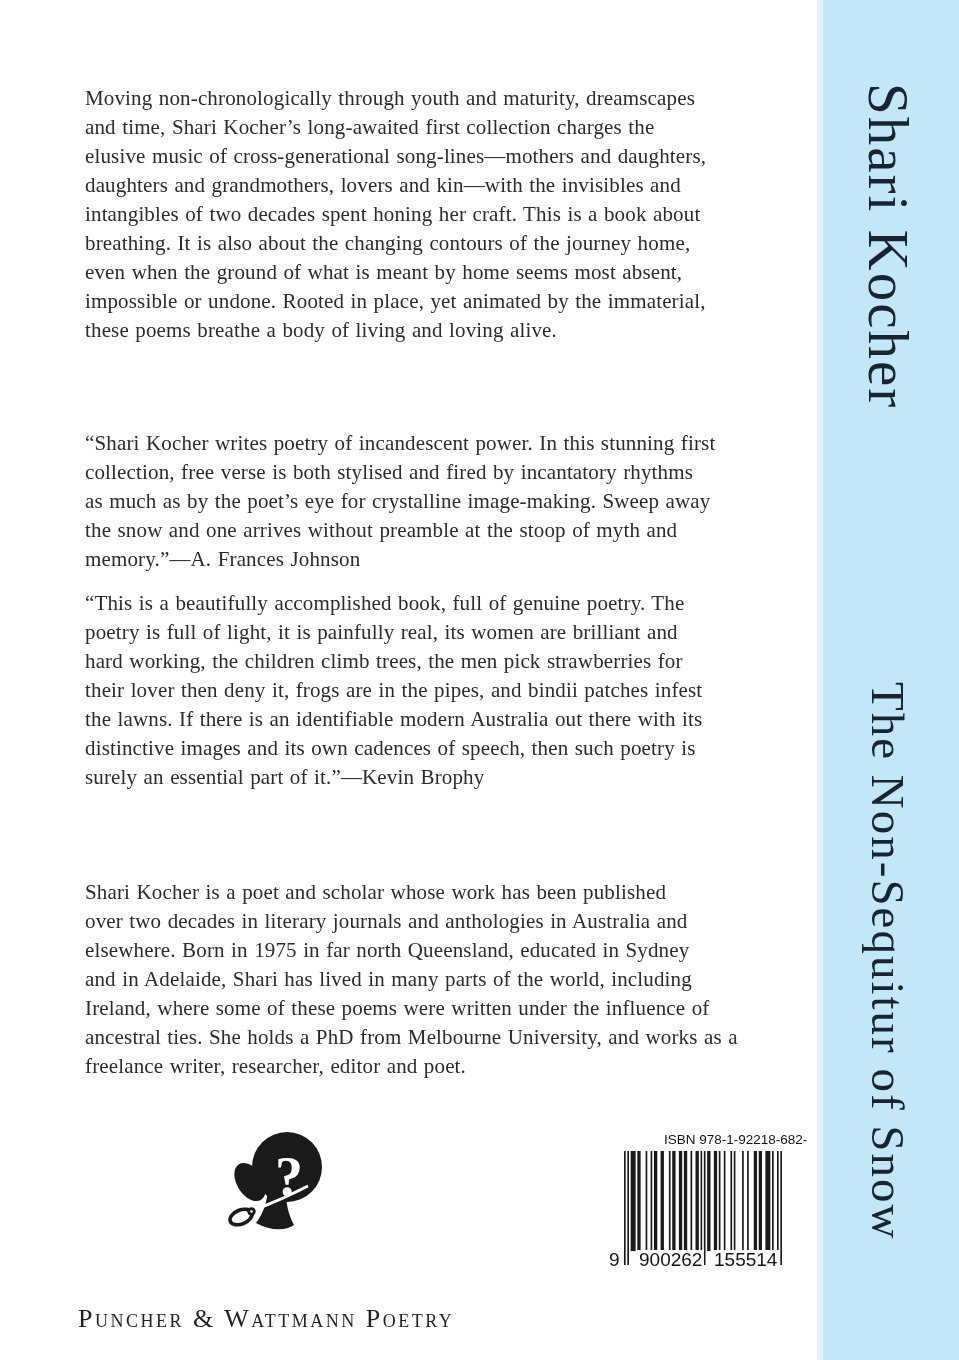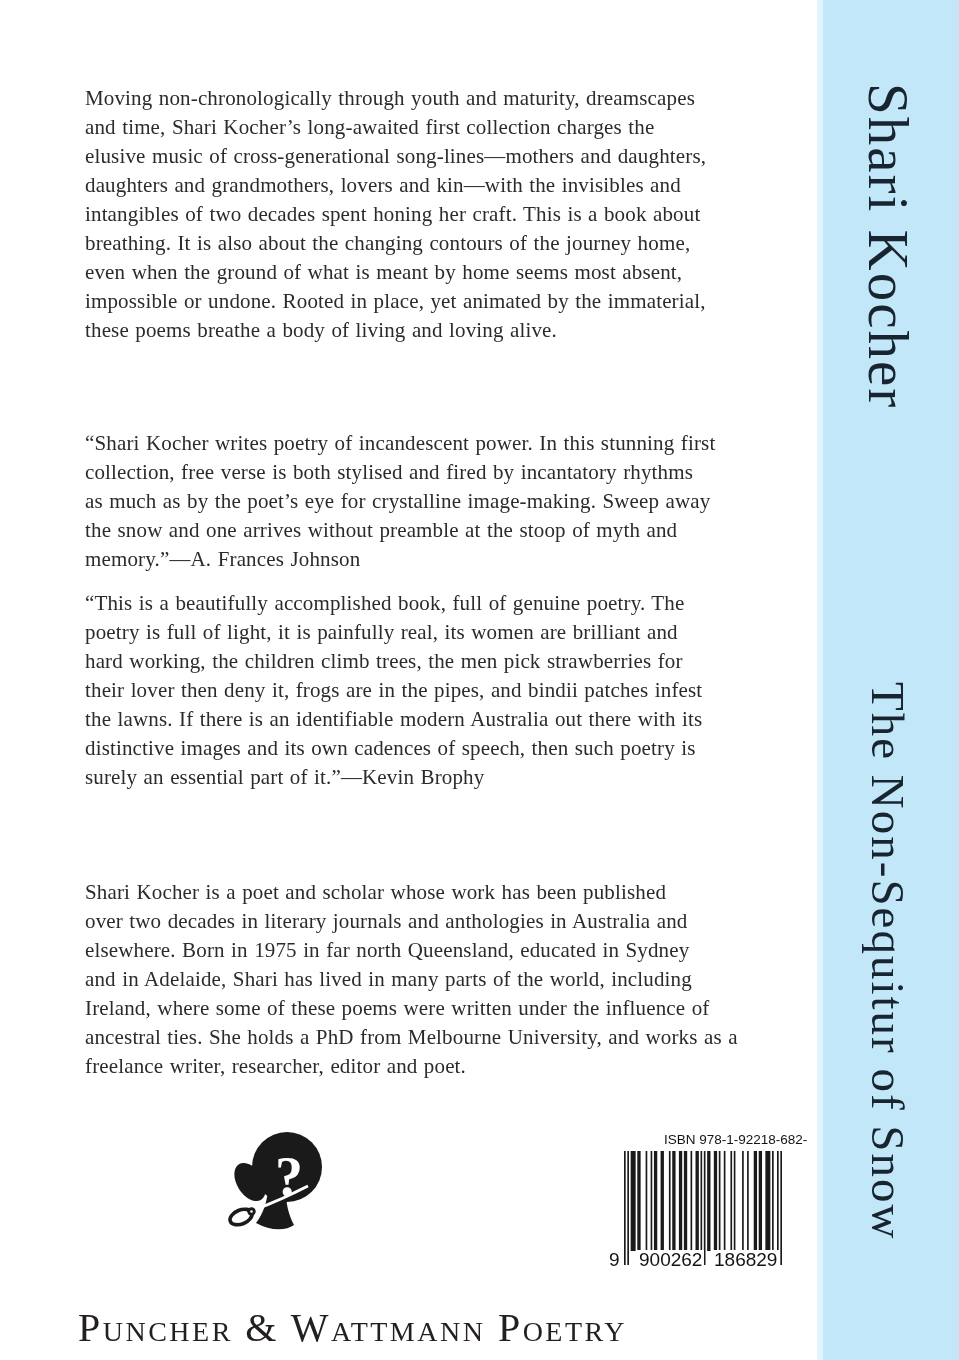--- a/index.html
+++ b/index.html
@@ -31,21 +31,21 @@
     position:absolute; left:50%; transform:translateX(-50%);
     writing-mode:vertical-rl; color:#18242f; white-space:nowrap;
   }
   .spine-author { top:83px;  font-size:57px; letter-spacing:2px; }
   .spine-title  { top:682px; font-size:47px; letter-spacing:2px; }
 
   
   .logo { position:absolute; left:226px; top:1130px; width:100px; height:104px; }
   .publisher-name {
     position:absolute; left:78px; top:1304px; width:460px; text-align:left;
-    font-variant:small-caps; font-size:40px; letter-spacing:2.5px;
+    font-variant:small-caps; font-size:26px; letter-spacing:2.5px;
     color:#231f20; white-space:nowrap;
   }
 
   
   .barcode { position:absolute; left:610px; top:1132px; width:186px; height:150px; background:#fff; }
   .isbn-row {
     position:absolute; left:14px; top:0; width:164px;
     display:flex; justify-content:space-between;
     font-family:Liberation Sans, sans-serif; font-size:13.5px; color:#141414;margin-left:40px;
   }
@@ -135,21 +135,21 @@
         <rect x="74" y="0" width="1" height="100" fill="#1a1a1a"></rect>
         <rect x="78" y="0" width="2" height="100" fill="#1a1a1a"></rect>
         <rect x="81" y="0" width="2" height="100" fill="#1a1a1a"></rect>
         <rect x="85" y="0" width="3" height="100" fill="#1a1a1a"></rect>
         <rect x="89" y="0" width="1" height="100" fill="#1a1a1a"></rect>
         <rect x="92" y="0" width="1" height="114" fill="#1a1a1a"></rect>
         <rect x="94" y="0" width="1" height="114" fill="#1a1a1a"></rect>
       </svg>
     <span class="bd bd0">9</span>
     <span class="bd bd1">900262</span>
-    <span class="bd bd2">186829</span>
+    <span class="bd bd2">155514</span>
   </div>
 
   <div class="spine">
     <div class="spine-author">Shari Kocher</div>
     <div class="spine-title">The Non-Sequitur of Snow</div>
   </div>
 
 </div>
 
 </body></html>

